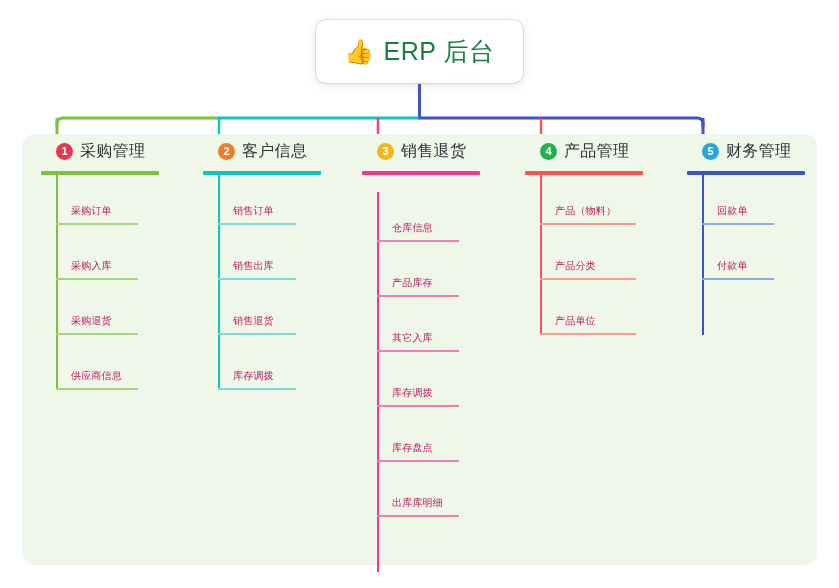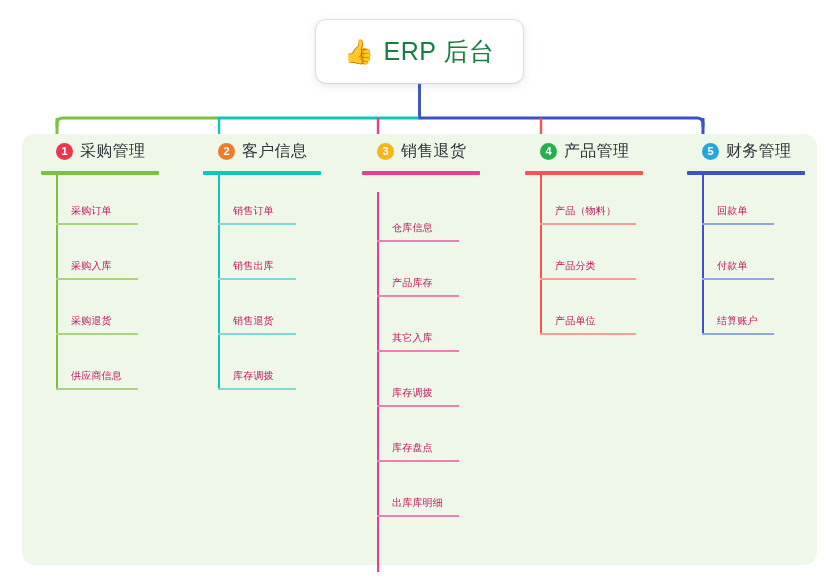--- a/index.html
+++ b/index.html
@@ -285,21 +285,17 @@
         <div class="col-body" style="height: 165px; text-align: right;">
           <div class="spine" style="background: rgb(63, 81, 197); height: 160px;"></div>
           <div class="leaf">
             <span class="leaf-text">回款单</span>
             <div class="leaf-rule" style="background: rgb(147, 169, 221); width: 72px;"></div>
           </div>
           <div class="leaf">
             <span class="leaf-text">付款单</span>
             <div class="leaf-rule" style="background: rgb(147, 169, 221); width: 72px;"></div>
           </div>
-          <div class="leaf">
-            <span class="leaf-text">结算账户</span>
-            <div class="leaf-rule" style="background: rgb(147, 169, 221); width: 72px;"></div>
-          </div>
         </div>
       </div>
     </div>
 
 </div>
 
 </body></html>

